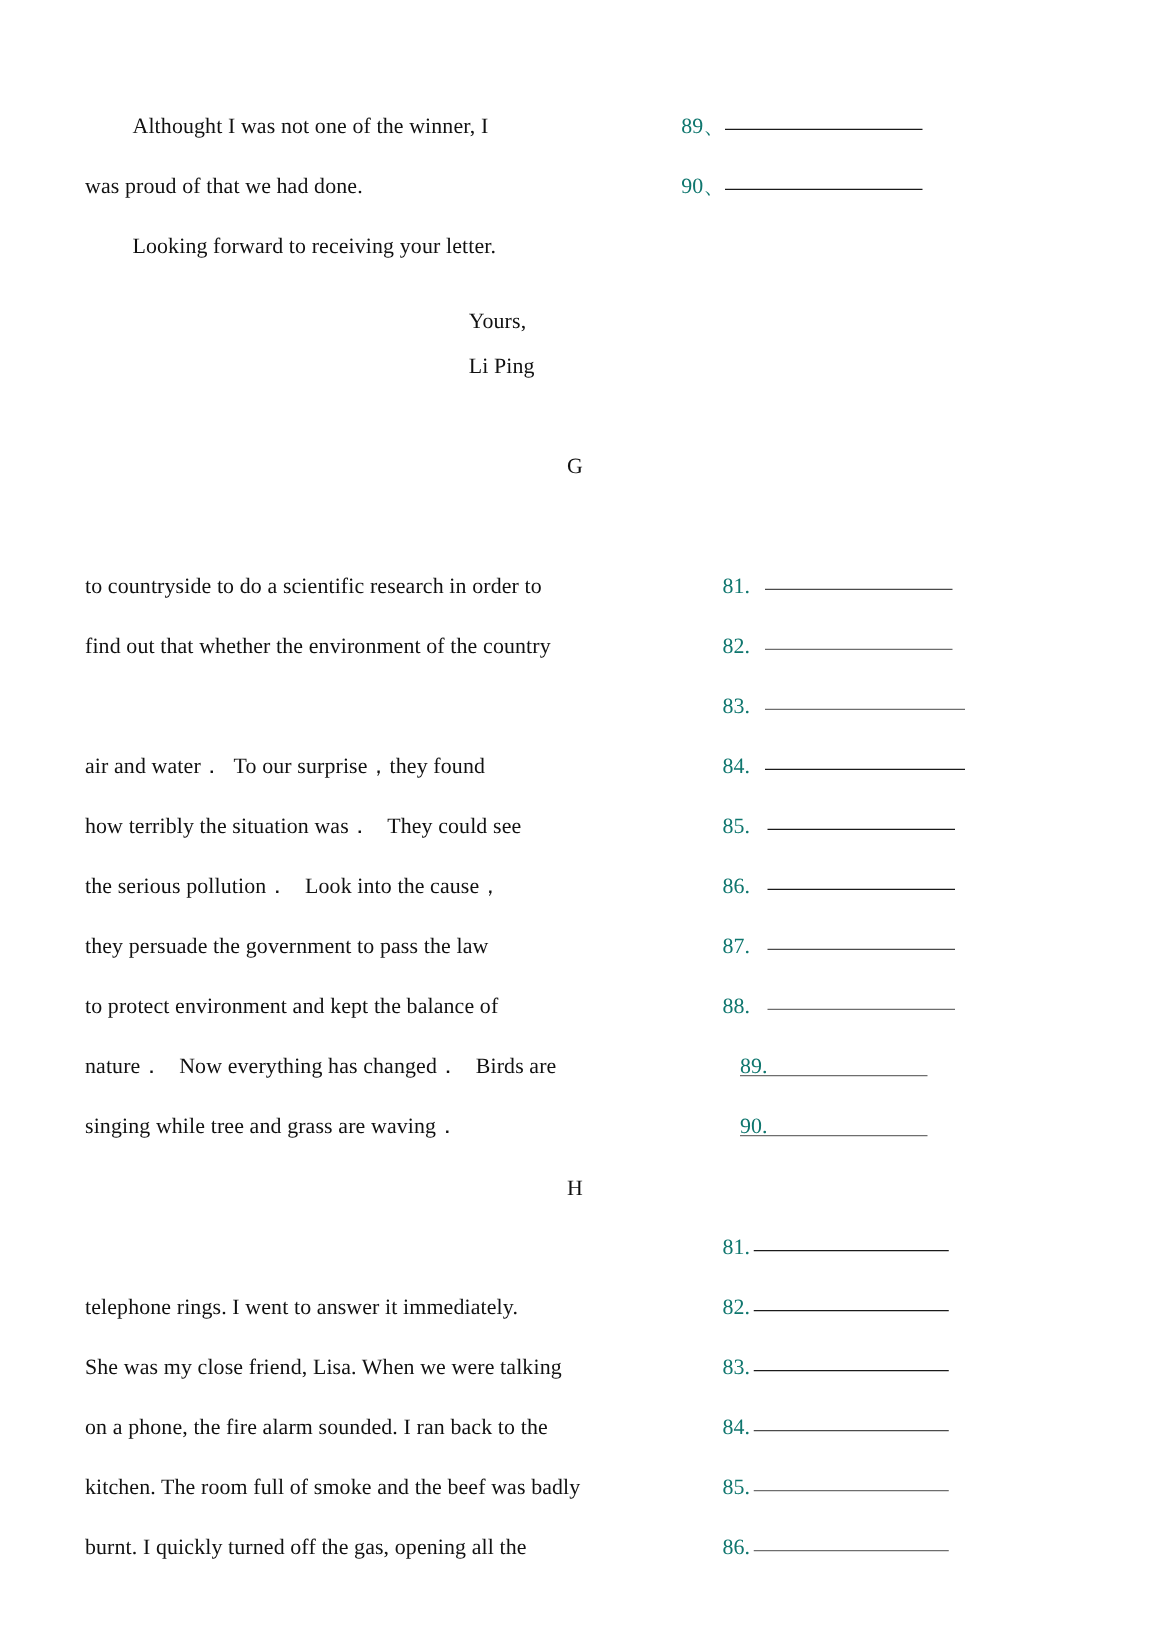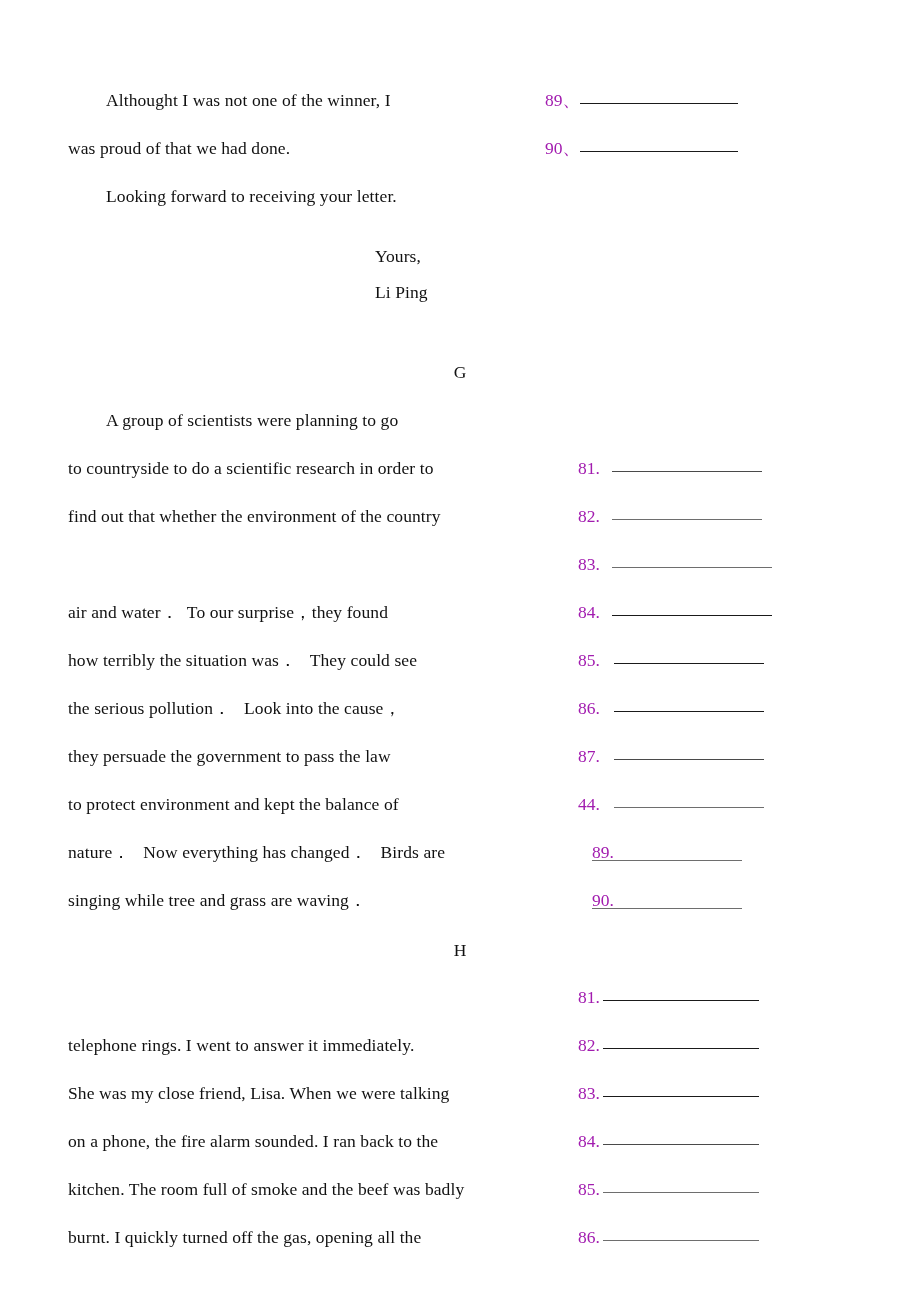--- a/index.html
+++ b/index.html
@@ -56,21 +56,21 @@
     left: 0px;
   }
 
   
   .blank-row {
     position: absolute;
     display: flex;
     align-items: baseline;
     font-size: 17.5px;
     line-height: 20px;
-    color: #a21caf;
+    color: #0f766e;
     white-space: pre;
   }
   .blank-row .num {
     display: inline-block;
     white-space: pre;
   }
   .blank-row .rule {
     display: inline-block;
     border-bottom: 1.4px solid #1a1a1a;
     height: 0;
@@ -103,21 +103,20 @@
   </div>
   <div class="blank-row" style="top:138px; left:545px;">
     <span class="num">90、</span>
     <span class="rule" style="width:158px;"></span>
   </div>
 
   <div class="section-heading" style="top:362px;">
     <span>G</span>
   </div>
 
-  <div class="line body-line indent" style="top:410px;">A group of scientists were planning to go</div>
   <div class="line body-line" style="top:458px;">to countryside to do a scientific research in order to</div>
   <div class="line body-line" style="top:506px;">find out that whether the environment of the country</div>
   <div class="line body-line" style="top:602px;">air and water．  To our surprise，they found</div>
   <div class="line body-line" style="top:650px;">how terribly the situation was．   They could see</div>
   <div class="line body-line" style="top:698px;">the serious pollution．   Look into the cause，</div>
   <div class="line body-line" style="top:746px;">they persuade the government to pass the law</div>
   <div class="line body-line" style="top:794px;">to protect environment and kept the balance of</div>
   <div class="line body-line" style="top:842px;">nature．   Now everything has changed．   Birds are</div>
   <div class="line body-line" style="top:890px;">singing while tree and grass are waving．</div>
 
@@ -143,21 +142,21 @@
   </div>
   <div class="blank-row" style="top:698px; left:578px;">
     <span class="num">86.</span>
     <span class="rule" style="width:150px; margin-left:14px;"></span>
   </div>
   <div class="blank-row" style="top:746px; left:578px;">
     <span class="num">87.</span>
     <span class="rule light" style="width:150px; margin-left:14px;"></span>
   </div>
   <div class="blank-row" style="top:794px; left:578px;">
-    <span class="num">44.</span>
+    <span class="num">88.</span>
     <span class="rule lighter" style="width:150px; margin-left:14px;"></span>
   </div>
   <div class="blank-row" style="top:842px; left:578px;flex-direction:column;">
     <span class="num">89.</span>
     <span class="rule lighter" style="width:150px; margin-left:14px;"></span>
   </div>
   <div class="blank-row" style="top:890px; left:578px;flex-direction:column;">
     <span class="num">90.</span>
     <span class="rule lighter" style="width:150px; margin-left:14px;"></span>
   </div>

